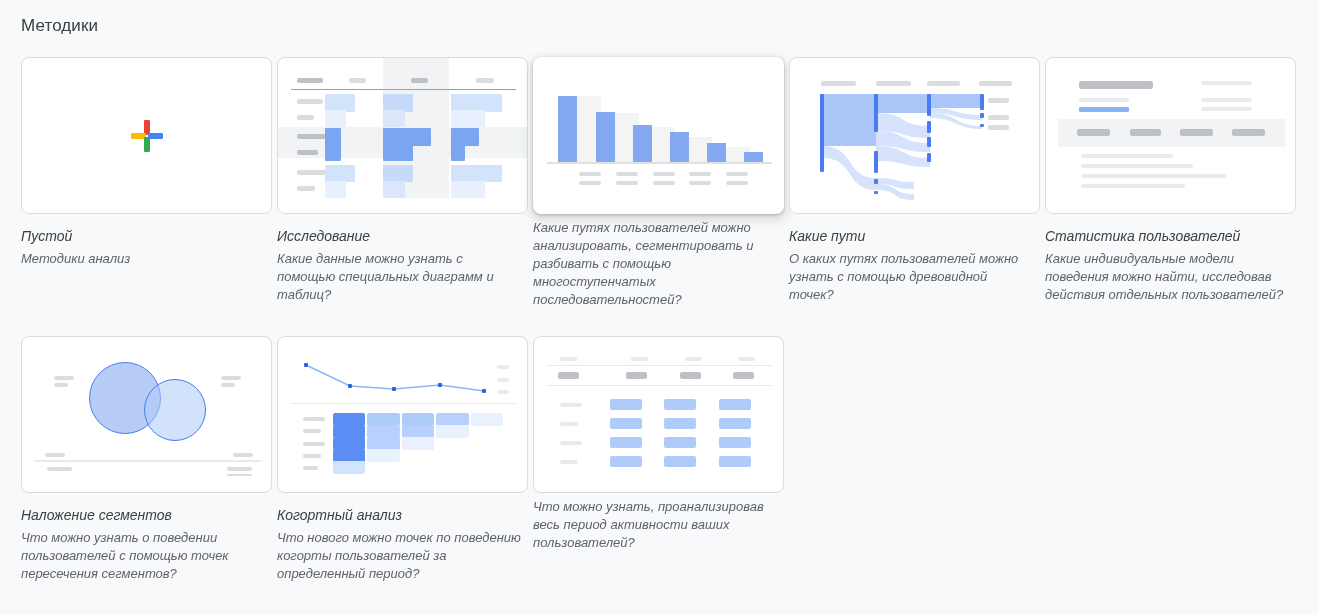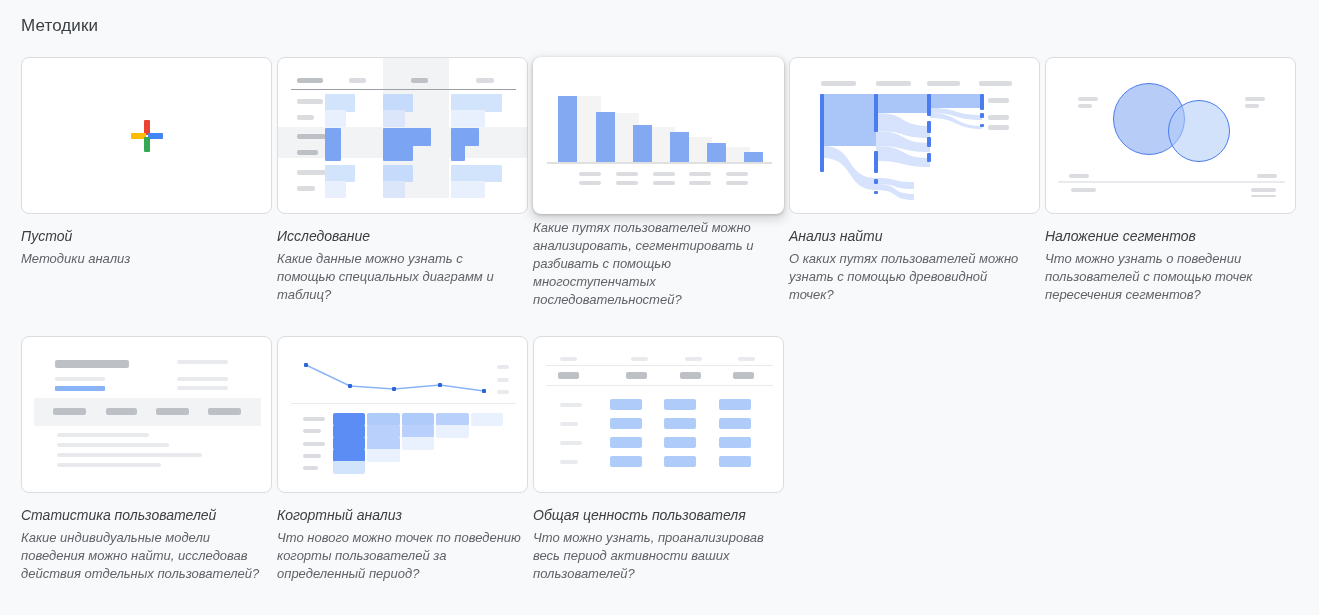--- a/index.html
+++ b/index.html
@@ -219,43 +219,22 @@
         <div class="sk-node" style="left:137px;top:79px;width:4px;height:10px;"></div>
         <div class="sk-node" style="left:137px;top:95px;width:4px;height:9px;"></div>
         <div class="sk-node" style="left:190px;top:36px;width:4px;height:16px;"></div>
         <div class="sk-node" style="left:190px;top:55px;width:4px;height:5px;"></div>
         <div class="sk-node" style="left:190px;top:66px;width:4px;height:3px;"></div>
 
         <div class="ph" style="left:198px;top:40px;width:21px;height:5px;"></div>
         <div class="ph" style="left:198px;top:57px;width:21px;height:5px;"></div>
         <div class="ph" style="left:198px;top:67px;width:21px;height:5px;"></div>
       </div>
-      <div class="card-title">Анализ найти</div>
+      <div class="card-title">Какие пути</div>
       <div class="card-desc">О каких путях пользователей можно узнать с помощью древовидной точек?</div>
-    </div>
-
-    <div class="card">
-      <div class="thumb">
-        <div class="venn-c" style="left:67px;top:25px;width:72px;height:72px;background:rgba(138,174,244,.62);"></div>
-        <div class="venn-c" style="left:122px;top:42px;width:62px;height:62px;background:rgba(174,202,247,.55);"></div>
-
-        <div class="ph" style="left:32px;top:39px;width:20px;height:4px;"></div>
-        <div class="ph" style="left:32px;top:46px;width:14px;height:4px;"></div>
-        <div class="ph" style="left:199px;top:39px;width:20px;height:4px;"></div>
-        <div class="ph" style="left:199px;top:46px;width:14px;height:4px;"></div>
-
-        <div class="ph" style="left:23px;top:116px;width:20px;height:4px;"></div>
-        <div class="ph" style="left:211px;top:116px;width:20px;height:4px;"></div>
-        <div class="ph ph-l" style="left:12px;top:123px;width:227px;height:2px;"></div>
-        <div class="ph" style="left:25px;top:130px;width:25px;height:4px;"></div>
-        <div class="ph" style="left:205px;top:130px;width:25px;height:4px;"></div>
-        <div class="ph" style="left:205px;top:137px;width:25px;height:2px;"></div>
-      </div>
-      <div class="card-title">Наложение сегментов</div>
-      <div class="card-desc">Что можно узнать о поведении пользователей с помощью точек пересечения сегментов?</div>
     </div>
 
     <div class="card">
       <div class="thumb">
         <div class="ph ph-d" style="left:33px;top:23px;width:74px;height:8px;"></div>
         <div class="ph ph-l" style="left:33px;top:40px;width:50px;height:4px;"></div>
         <div class="blu" style="left:33px;top:49px;width:50px;height:5px;background:#8ab4f8;"></div>
         <div class="ph ph-l" style="left:155px;top:23px;width:51px;height:4px;"></div>
         <div class="ph ph-l" style="left:155px;top:40px;width:51px;height:4px;"></div>
         <div class="ph ph-l" style="left:155px;top:49px;width:51px;height:4px;"></div>
@@ -268,20 +247,41 @@
         <div class="ph ph-l" style="left:35px;top:106px;width:112px;height:4px;"></div>
         <div class="ph ph-l" style="left:35px;top:116px;width:145px;height:4px;"></div>
         <div class="ph ph-l" style="left:35px;top:126px;width:104px;height:4px;"></div>
       </div>
       <div class="card-title">Статистика пользователей</div>
       <div class="card-desc">Какие индивидуальные модели поведения можно найти, исследовав действия отдельных пользователей?</div>
     </div>
 
     <div class="card">
       <div class="thumb">
+        <div class="venn-c" style="left:67px;top:25px;width:72px;height:72px;background:rgba(138,174,244,.62);"></div>
+        <div class="venn-c" style="left:122px;top:42px;width:62px;height:62px;background:rgba(174,202,247,.55);"></div>
+
+        <div class="ph" style="left:32px;top:39px;width:20px;height:4px;"></div>
+        <div class="ph" style="left:32px;top:46px;width:14px;height:4px;"></div>
+        <div class="ph" style="left:199px;top:39px;width:20px;height:4px;"></div>
+        <div class="ph" style="left:199px;top:46px;width:14px;height:4px;"></div>
+
+        <div class="ph" style="left:23px;top:116px;width:20px;height:4px;"></div>
+        <div class="ph" style="left:211px;top:116px;width:20px;height:4px;"></div>
+        <div class="ph ph-l" style="left:12px;top:123px;width:227px;height:2px;"></div>
+        <div class="ph" style="left:25px;top:130px;width:25px;height:4px;"></div>
+        <div class="ph" style="left:205px;top:130px;width:25px;height:4px;"></div>
+        <div class="ph" style="left:205px;top:137px;width:25px;height:2px;"></div>
+      </div>
+      <div class="card-title">Наложение сегментов</div>
+      <div class="card-desc">Что можно узнать о поведении пользователей с помощью точек пересечения сегментов?</div>
+    </div>
+
+    <div class="card">
+      <div class="thumb">
         <svg width="251" height="70" viewBox="0 0 251 70" style="position:absolute;left:0;top:0;">
           <polyline points="28,28 72,49 116,52 162,48 206,54" fill="none" stroke="#8ab4f8" stroke-width="1.4"></polyline>
         </svg>
         <div class="ln-dot" style="left:26px;top:26px;"></div>
         <div class="ln-dot" style="left:70px;top:47px;"></div>
         <div class="ln-dot" style="left:114px;top:50px;"></div>
         <div class="ln-dot" style="left:160px;top:46px;"></div>
         <div class="ln-dot" style="left:204px;top:52px;"></div>
         <div class="ph ph-l" style="left:219px;top:28px;width:12px;height:4px;"></div>
         <div class="ph ph-l" style="left:219px;top:41px;width:12px;height:4px;"></div>
@@ -343,18 +343,17 @@
         <div class="ph ph-l" style="left:26px;top:104px;width:22px;height:4px;"></div>
         <div class="cell" style="left:76px;top:100px;width:32px;height:11px;background:#aecbfa;"></div>
         <div class="cell" style="left:130px;top:100px;width:32px;height:11px;background:#aecbfa;"></div>
         <div class="cell" style="left:185px;top:100px;width:32px;height:11px;background:#aecbfa;"></div>
 
         <div class="ph ph-l" style="left:26px;top:123px;width:18px;height:4px;"></div>
         <div class="cell" style="left:76px;top:119px;width:32px;height:11px;background:#aecbfa;"></div>
         <div class="cell" style="left:130px;top:119px;width:32px;height:11px;background:#aecbfa;"></div>
         <div class="cell" style="left:185px;top:119px;width:32px;height:11px;background:#aecbfa;"></div>
       </div>
-      <div class="card-title">Общая ценность пользователя</div>
       <div class="card-desc">Что можно узнать, проанализировав весь период активности ваших пользователей?</div>
     </div>
 
   </div>
 </div>
 
 </body></html>

